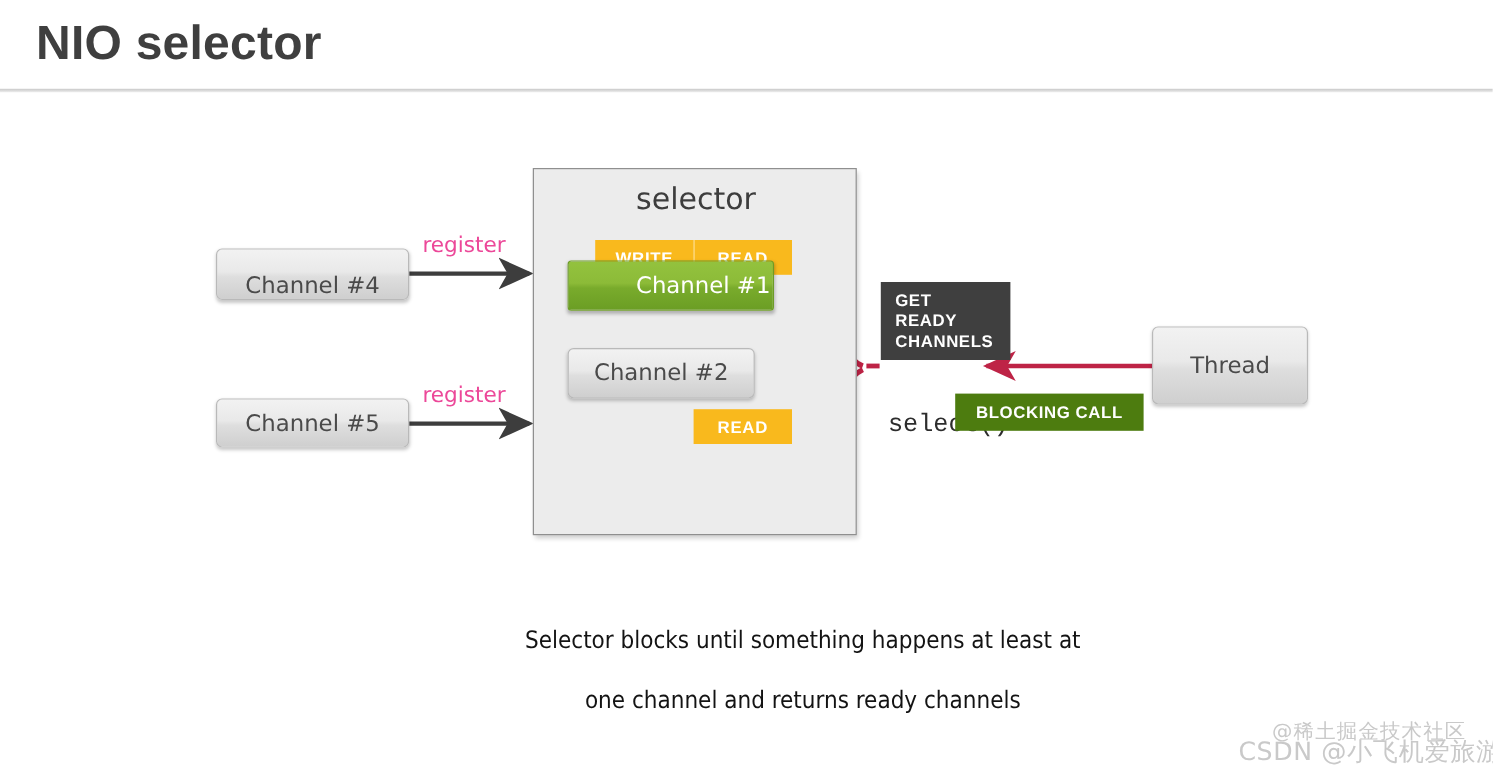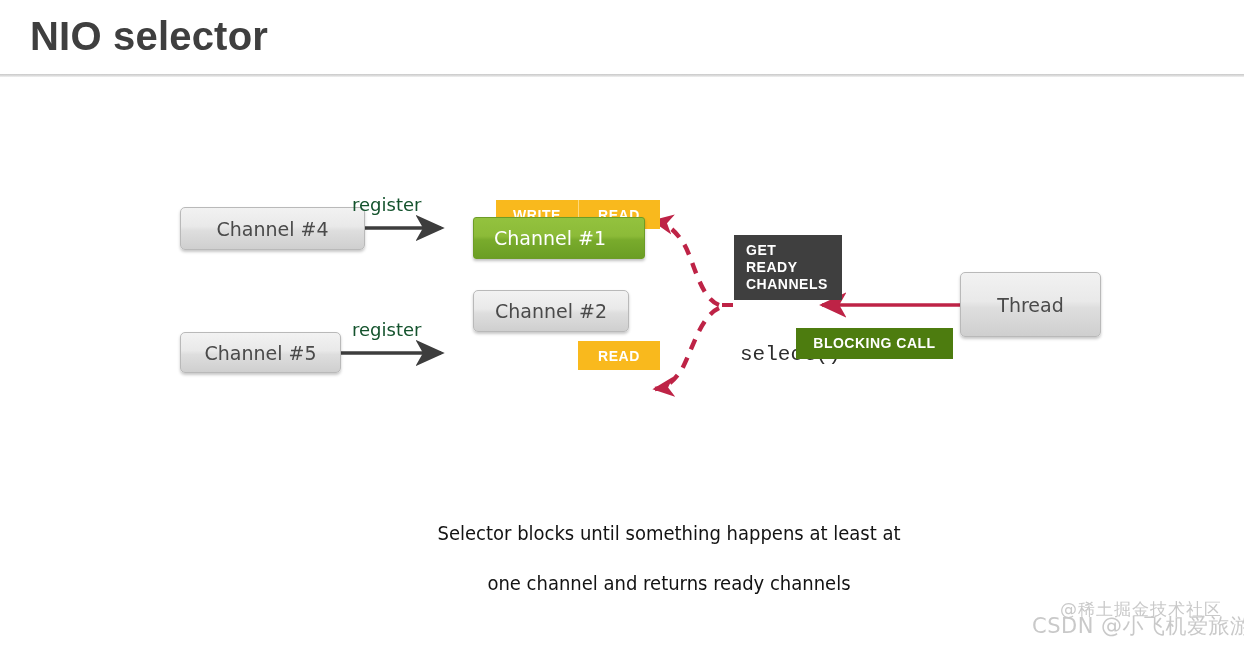--- a/index.html
+++ b/index.html
@@ -100,21 +100,21 @@
     position: absolute;
     box-sizing: border-box;
     background: linear-gradient(to bottom, #93c23e 0%, #8cbb38 45%, #79ab2c 55%, #6b9e24 100%);
     border: 1px solid #6d9c27;
     border-radius: 3px;
     box-shadow: 0 2px 3px rgba(0,0,0,0.25);
     display: flex;
     align-items: center;
     color: #ffffff;
     font-size: 19px;
-    padding-left: 20px;
+    padding-left: 56px;
     font-family: "DejaVu Sans", sans-serif;
   }
 
   
   .optag {
     position: absolute;
     box-sizing: border-box;
     background: #f9b91d;
     display: flex;
     align-items: center;
@@ -148,21 +148,21 @@
   }
   #badge-blocking {
     background: #4d7c0f;
     padding: 8px 14px;
     justify-content: center;
   }
 
   
   .arrow-label {
     position: absolute;
-    color: #14532d;
+    color: #ec4899;
     font-size: 18px;
     font-family: "DejaVu Sans", sans-serif;
     white-space: nowrap;
   }
   #select-label {
     position: absolute;
     left: 740px;
     top: 220px;
     font-size: 21px;
     color: #2d2d2d;
@@ -243,30 +243,33 @@
 
     <line x1="961" y1="229" x2="822" y2="229" stroke="#be2346" stroke-width="3.6" marker-end="url(#arr-crimson)"></line>
 
     <line x1="733" y1="229" x2="722" y2="229" stroke="#be2346" stroke-width="4" stroke-linecap="butt"></line>
 
     <path d="M 719,229 C 700,222 694,185 684,168 C 674,152 665,147 654,145" fill="none" stroke="#be2346" stroke-width="4.4" stroke-dasharray="11,9" stroke-linecap="butt" marker-end="url(#arr-crimson-dash)"></path>
 
     <path d="M 719,232 C 700,241 692,275 682,293 C 672,308 664,312 655,313" fill="none" stroke="#be2346" stroke-width="4.4" stroke-dasharray="11,9" stroke-linecap="butt" marker-end="url(#arr-crimson-dash)"></path>
   </svg>
 
-  <div class="greybox" style="left:180px; top:131px; width:185px; height:43px;">
+  <div class="greybox" style="left:180px; top:131px; width:161px; height:43px;align-items:flex-end;">
     <span>Channel #4</span>
   </div>
   <div class="arrow-label" style="left:352px; top:118px;">register</div>
 
   <div class="greybox" style="left:180px; top:256px; width:161px; height:41px;">
     <span>Channel #5</span>
   </div>
   <div class="arrow-label" style="left:352px; top:243px;">register</div>
 
+  <div id="selector-box">
+    <div id="selector-title">selector</div>
+  </div>
 
   <div class="optag" style="left:496px; top:124px; width:82px; height:29px;">
     <span>WRITE</span>
   </div>
   <div class="optag" style="left:578px; top:124px; width:82px; height:29px;">
     <span>READ</span>
   </div>
   <div class="optag-divider" style="left:578px; top:124px; height:29px;"></div>
 
   <div class="greenbox" style="left:473px; top:141px; width:172px; height:42px;">
@@ -284,21 +287,21 @@
   <div class="badge" id="badge-get-ready" style="left:734px; top:159px; width:108px;">
     <span>GET READY CHANNELS</span>
   </div>
 
   <div id="select-label">select()</div>
 
   <div class="badge" id="badge-blocking" style="left:796px; top:252px; width:157px; height:31px;">
     <span>BLOCKING CALL</span>
   </div>
 
-  <div class="greybox" style="left:960px; top:196px; width:141px; height:65px;text-align:center;">
+  <div class="greybox" style="left:960px; top:196px; width:130px; height:65px;text-align:center;">
     <span>Thread</span>
   </div>
 
 </div>
 
 <div id="caption">
   <span class="cap-line">Selector blocks until something happens at least at</span>
   <span class="cap-line">one channel and returns ready channels</span>
 </div>
 

